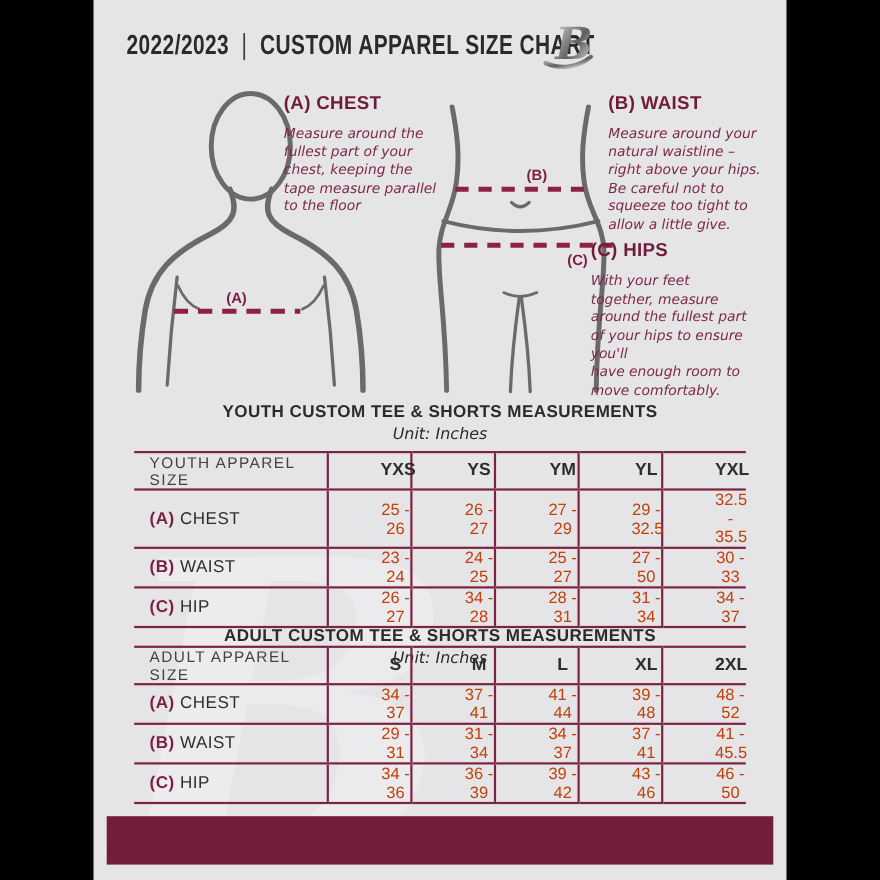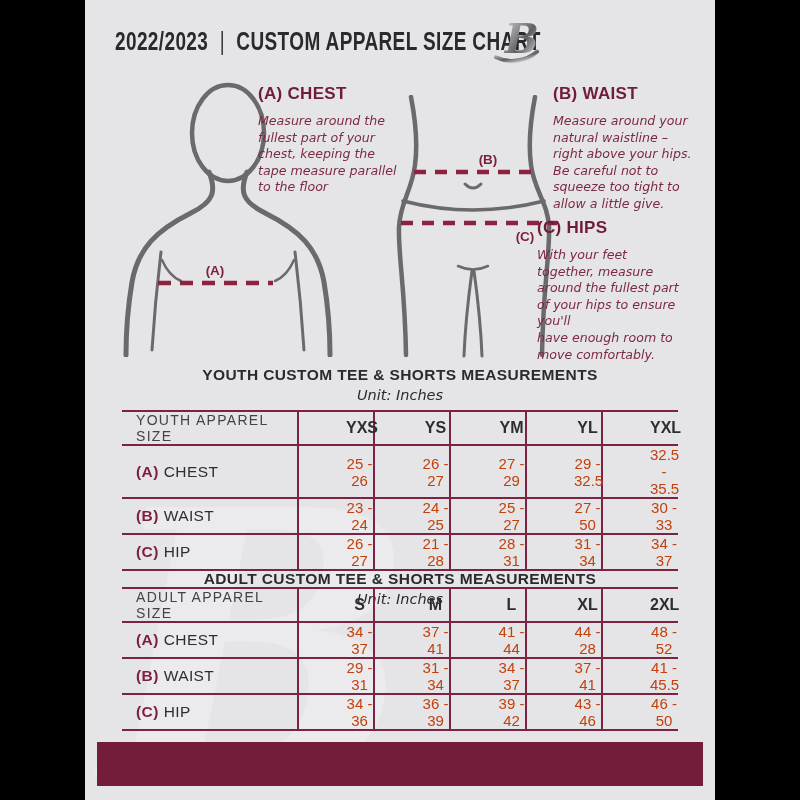--- a/index.html
+++ b/index.html
@@ -183,21 +183,21 @@
       <td class="lbl-cell"><span class="row-tag">(B)</span><span>WAIST</span></td>
       <td>23 - 24</td>
       <td>24 - 25</td>
       <td>25 - 27</td>
       <td>27 - 50</td>
       <td>30 - 33</td>
     </tr>
     <tr class="data">
       <td class="lbl-cell"><span class="row-tag">(C)</span><span>HIP</span></td>
       <td>26 - 27</td>
-      <td>21 - 28</td>
+      <td>34 - 28</td>
       <td>28 - 31</td>
       <td>31 - 34</td>
       <td>34 - 37</td>
     </tr>
   </tbody>
     </table>
 
   <div class="section-head adult-head">
     <div class="ttl">ADULT CUSTOM TEE &amp; SHORTS MEASUREMENTS</div>
     <div class="unit">Unit: Inches</div>
@@ -219,21 +219,21 @@
       <th>M</th>
       <th>L</th>
       <th>XL</th>
       <th>2XL</th>
     </tr>
     <tr class="data">
       <td class="lbl-cell"><span class="row-tag">(A)</span><span>CHEST</span></td>
       <td>34 - 37</td>
       <td>37 - 41</td>
       <td>41 - 44</td>
-      <td>44 - 28</td>
+      <td>39 - 48</td>
       <td>48 - 52</td>
     </tr>
     <tr class="data">
       <td class="lbl-cell"><span class="row-tag">(B)</span><span>WAIST</span></td>
       <td>29 - 31</td>
       <td>31 - 34</td>
       <td>34 - 37</td>
       <td>37 - 41</td>
       <td>41 - 45.5</td>
     </tr>

